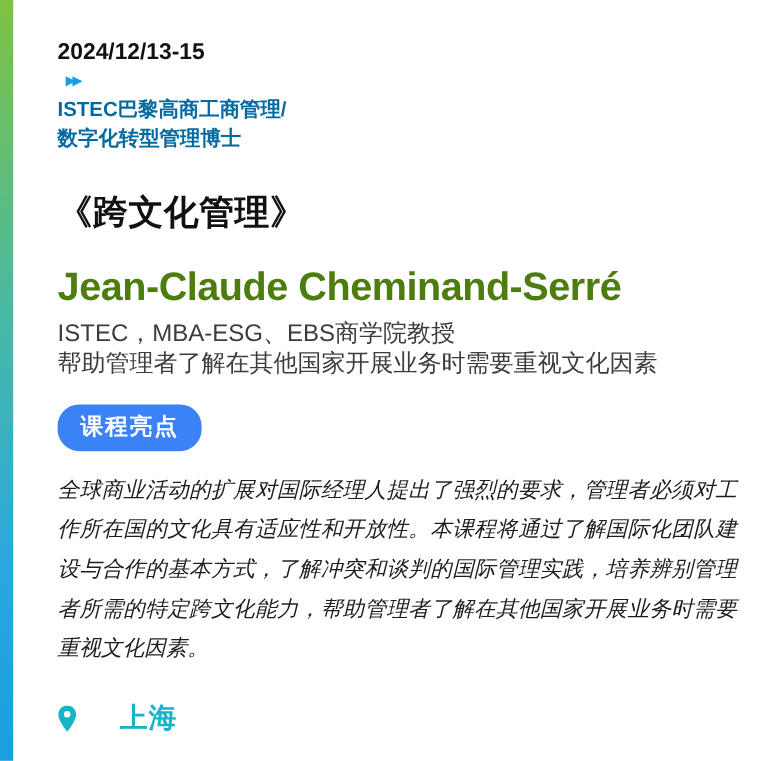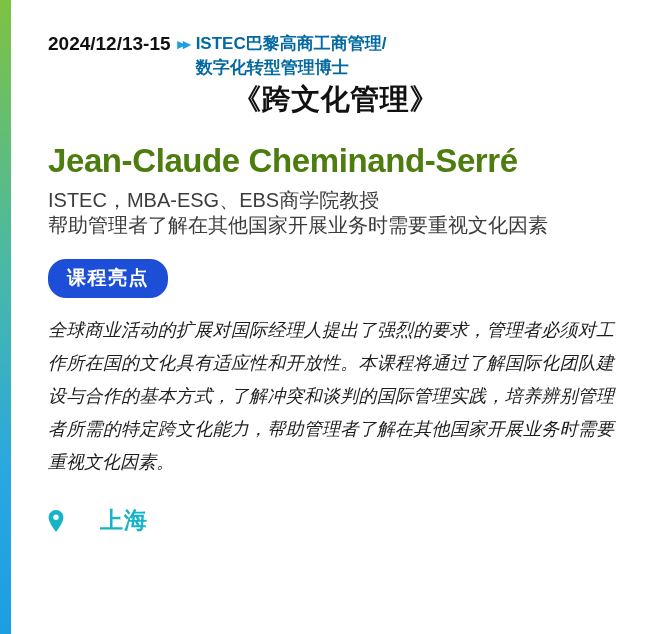--- a/index.html
+++ b/index.html
@@ -32,20 +32,21 @@
     top: 0;
     width: 575px;
     height: 634px;
   }
 
   
   .header-row {
     display: flex;
     align-items: flex-start;
     margin-top: 32px;
+    flex-direction: column;
   }
   .date {
     font-size: 19px;
     font-weight: bold;
     color: #111111;
     letter-spacing: 0px;
     white-space: nowrap;
     line-height: 24px;
   }
   .arrows {
@@ -59,25 +60,25 @@
   .program {
     font-size: 17px;
     font-weight: bold;
     color: #0369a1;
     line-height: 24px;
     max-width: 300px;
   }
 
   
   .course-title {
+    margin-top: 30px;
     font-size: 29px;
     font-weight: bold;
     color: #111111;
     letter-spacing: 0.5px;
-    text-align: center;
   }
 
   
   .speaker-name {
     margin-top: 22px;
     font-size: 33px;
     font-weight: bold;
     color: #4d7c0f;
     letter-spacing: -0.4px;
     white-space: nowrap;
@@ -89,21 +90,21 @@
     line-height: 23px;
   }
   .speaker-line.second {
     margin-top: 2px;
   }
 
   
   .pill {
     display: inline-block;
     margin-top: 22px;
-    background: #1d4ed8;
+    background: #3b82f6;
     color: #ffffff;
     font-size: 19px;
     font-weight: bold;
     padding: 6px 19px 7px 19px;
     border-radius: 18px;
     letter-spacing: 1.5px;
   }
 
   
   .body-text {

